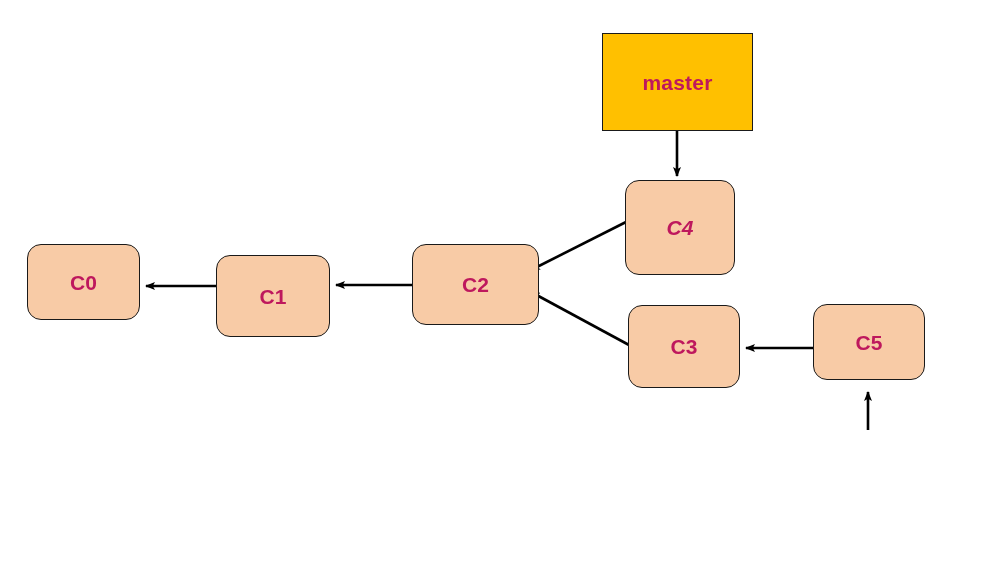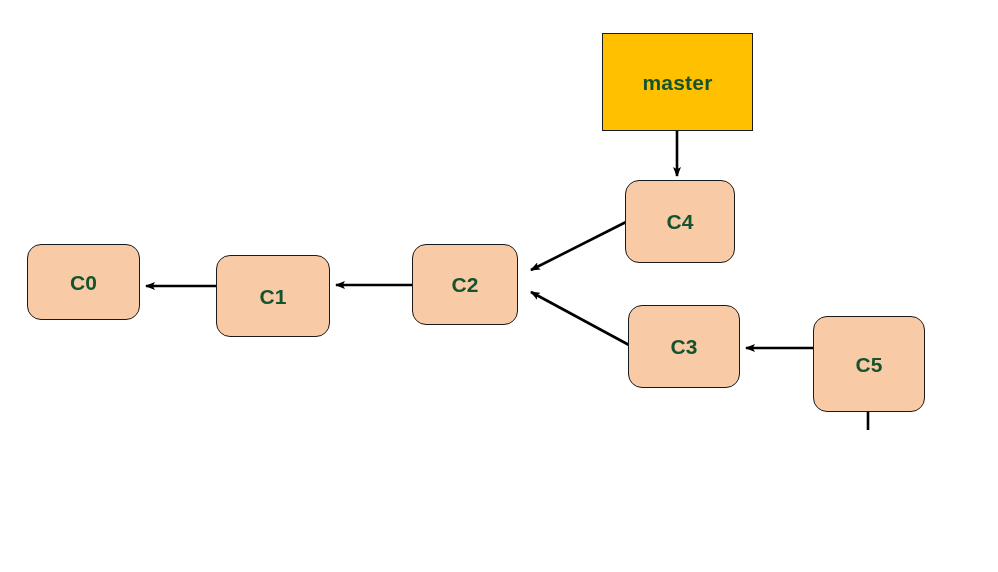--- a/index.html
+++ b/index.html
@@ -24,21 +24,21 @@
     width: 998px;
     height: 572px;
     pointer-events: none;
   }
   .node {
     position: absolute;
     box-sizing: border-box;
     display: flex;
     align-items: center;
     justify-content: center;
-    color: #14532d;
+    color: #be185d;
     font-weight: bold;
     letter-spacing: 0.2px;
     user-select: none;
     text-align: right;
   }
   .commit-node {
     background: #f8cba6;
     border: 1.6px solid #1a1a1a;
     border-radius: 14px;
     font-size: 21px;
@@ -82,33 +82,33 @@
   </svg>
 
   <div class="node commit-node" style="left:27px; top:244px; width:113px; height:76px;">
     <span class="node-label">C0</span>
   </div>
 
   <div class="node commit-node" style="left:216px; top:243px; width:114px; height:82px;margin-top:12px;">
     <span class="node-label">C1</span>
   </div>
 
-  <div class="node commit-node" style="left:412px; top:244px; width:106px; height:81px;">
+  <div class="node commit-node" style="left:412px; top:244px; width:127px; height:81px;">
     <span class="node-label">C2</span>
   </div>
 
   <div class="node commit-node" style="left:628px; top:305px; width:112px; height:83px;">
     <span class="node-label">C3</span>
   </div>
 
-  <div class="node commit-node" style="left:625px; top:180px; width:110px; height:83px;">
+  <div class="node commit-node" style="left:625px; top:180px; width:110px; height:95px;font-style:italic;">
     <span class="node-label">C4</span>
   </div>
 
-  <div class="node commit-node" style="left:813px; top:316px; width:112px; height:96px;">
+  <div class="node commit-node" style="left:813px; top:304px; width:112px; height:76px;">
     <span class="node-label">C5</span>
   </div>
 
   <div class="node branch-node" style="left:602px; top:33px; width:151px; height:98px;">
     <span class="node-label">master</span>
   </div>
 
 
 </div>
 

